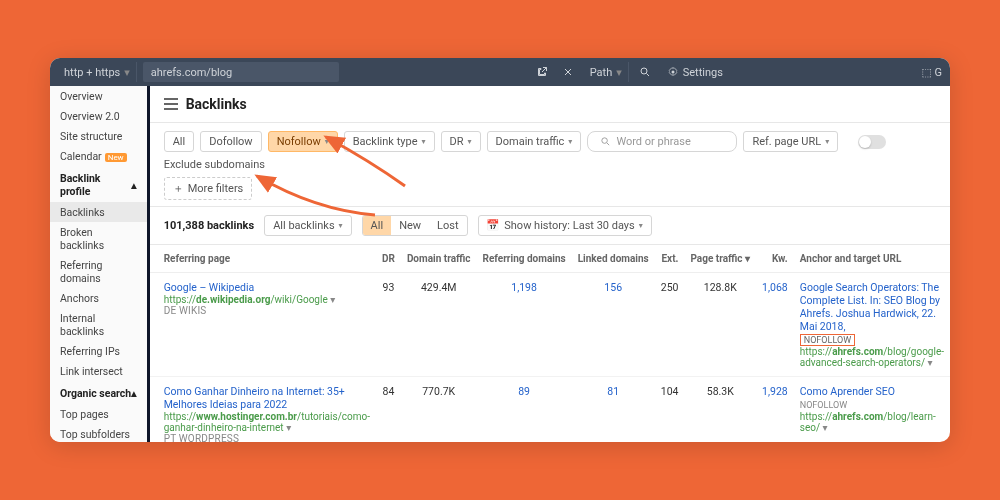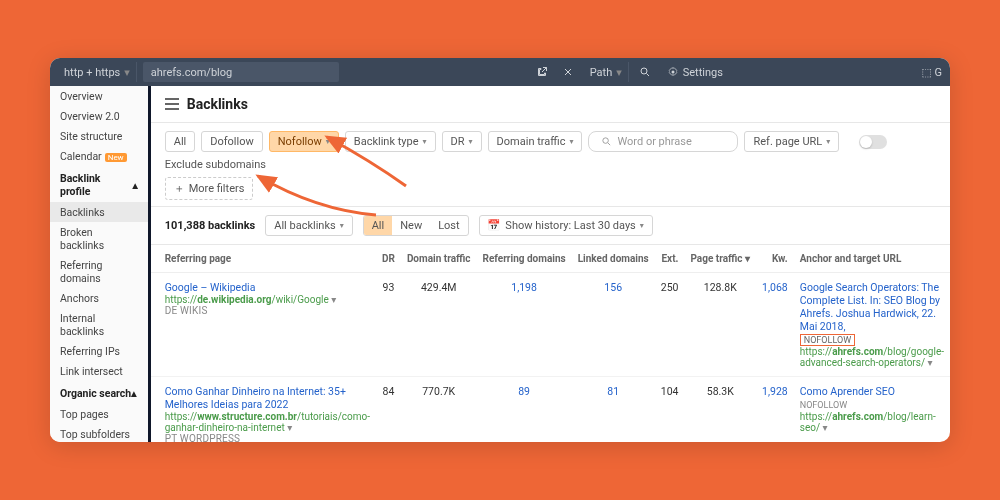--- a/index.html
+++ b/index.html
@@ -215,21 +215,21 @@
     <td class="r lnk">1,068</td>
     <td>
       <div class="lnk">Google Search Operators: The Complete List. In: SEO Blog by Ahrefs. Joshua Hardwick, 22. Mai 2018,</div>
       <div><span class="nfbox">NOFOLLOW</span></div>
       <div class="grn">https://<b>ahrefs.com</b>/blog/google-advanced-search-operators/ <span class="car">▾</span></div>
     </td>
               </tr>
               <tr>
     <td style="padding-left:14px">
       <div class="lnk">Como Ganhar Dinheiro na Internet: 35+ Melhores Ideias para 2022</div>
-      <div class="grn">https://<b>www.structure.com.br</b>/tutoriais/como-ganhar-dinheiro-na-internet <span class="car">▾</span></div>
+      <div class="grn">https://<b>www.hostinger.com.br</b>/tutoriais/como-ganhar-dinheiro-na-internet <span class="car">▾</span></div>
       <div class="tiny">PT  WORDPRESS</div>
     </td>
     <td class="r">84</td>
     <td class="r">770.7K</td>
     <td class="r lnk">89</td>
     <td class="r lnk">81</td>
     <td class="r">104</td>
     <td class="r">58.3K</td>
     <td class="r lnk">1,928</td>
     <td>

